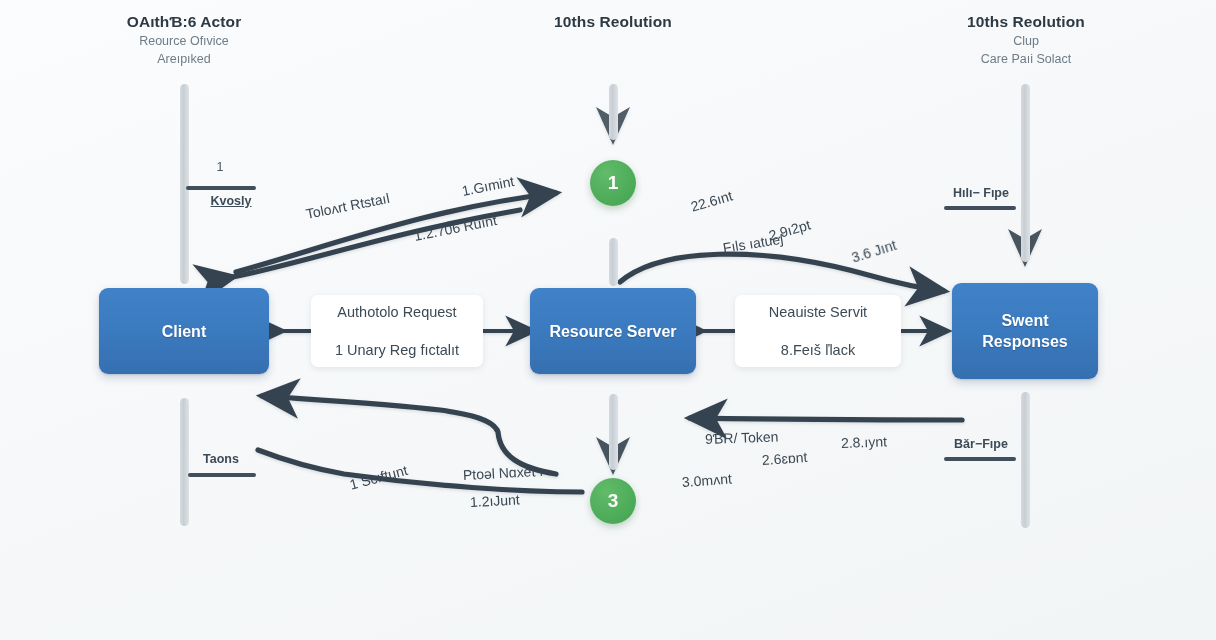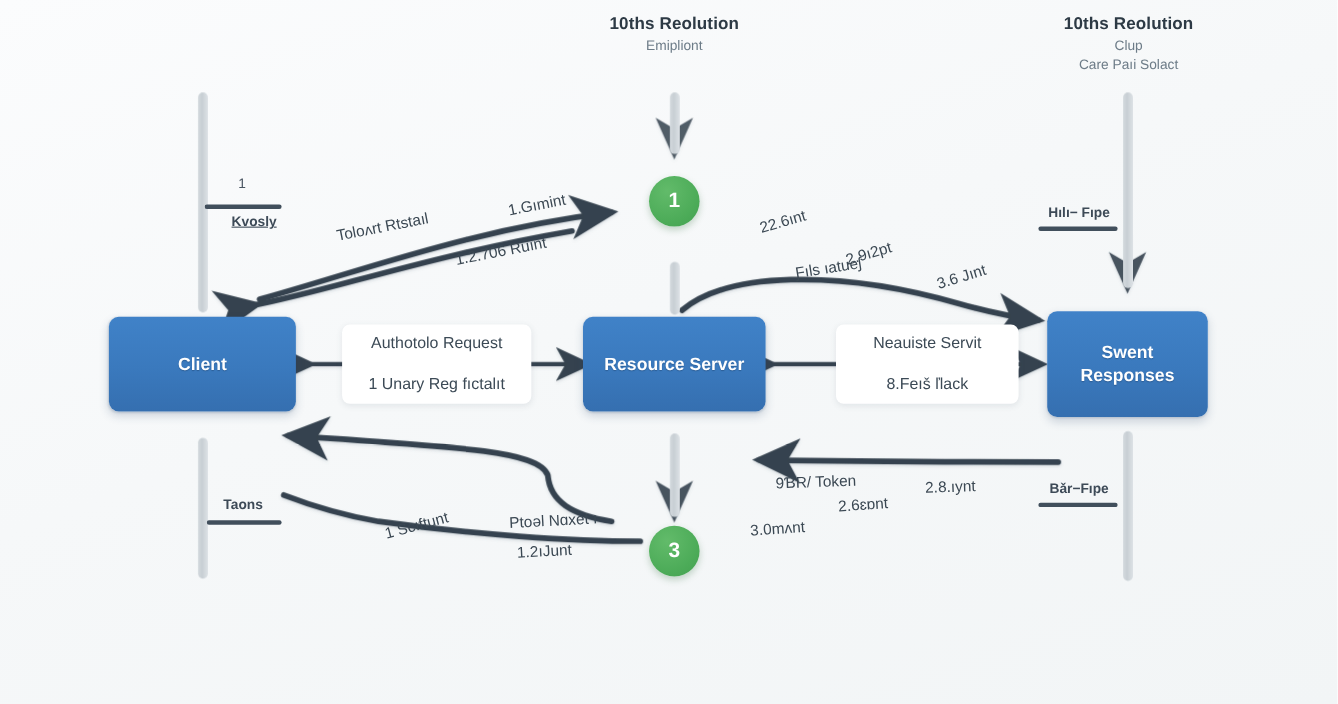--- a/index.html
+++ b/index.html
@@ -173,24 +173,28 @@
       <path d="M703,331 L948,331" stroke="#36434f" stroke-width="4" fill="none" marker-start="url(#ah)" marker-end="url(#ah)"></path>
 
       <path d="M556,474 C520,468 500,456 498,432 C494,420 470,414 440,410
                C390,404 320,400 262,396" stroke="#36434f" stroke-width="5.2" fill="none" stroke-linecap="round" marker-end="url(#ah)"></path>
       <path d="M582,492 C520,492 430,486 344,474 C310,468 284,460 258,450" stroke="#36434f" stroke-width="5.2" fill="none" stroke-linecap="round"></path>
 
       <path d="M962,420 C900,420 800,420 690,418" stroke="#36434f" stroke-width="5.2" fill="none" stroke-linecap="round" marker-end="url(#ah)"></path>
     </g>
   </svg>
 
+  <div class="col-header" style="left:184px; top:12px;">
+    <div class="col-title">OAıthƁ:6 Actor</div>
+    <div class="col-sub">Reource Ofıvice</div>
+    <div class="col-sub">Areıpıked</div>
+  </div>
 
   <div class="col-header" style="left:613px; top:12px;">
     <div class="col-title">10ths Reolution</div>
-    <div class="col-sub">Emipliont</div>
   </div>
 
   <div class="col-header" style="left:1026px; top:12px;">
     <div class="col-title">10ths Reolution</div>
     <div class="col-sub">Clup</div>
     <div class="col-sub">Care Paıi Solact</div>
   </div>
 
   <div class="lifeline" style="left:184px; top:84px; height:200px;"></div>
   <div class="lifeline" style="left:184px; top:398px; height:128px;"></div>
@@ -228,21 +232,21 @@
   <div class="node" style="left:530px; top:288px; width:166px; height:86px;">Resource Server</div>
 
   <div class="node" style="left:952px; top:283px; width:146px; height:96px; white-space:pre-line;">Swent
 Responses</div>
 
   <div class="chip" style="left:311px; top:295px; width:172px; height:72px;">
     <div class="chip-line">Authotolo Request</div>
     <div class="chip-line">1 Unary Reg fıctalıt</div>
   </div>
 
-  <div class="chip" style="left:735px; top:295px; width:166px; height:72px;margin-left:25px;">
+  <div class="chip" style="left:735px; top:295px; width:166px; height:72px;">
     <div class="chip-line">Neauiste Servit</div>
     <div class="chip-line">8.Feıš ľlack</div>
   </div>
 
   <div class="badge" style="left:613px; top:183px;">1</div>
   <div class="badge" style="left:613px; top:501px;">3</div>
 
   <div class="anno dark" style="left:306px; top:206px; transform:rotate(-11deg);">Toloʌrt Rtstaıl</div>
 
   <div class="anno dark" style="left:414px; top:228px; transform:rotate(-11deg);">1.2.706 Ruınt</div>

